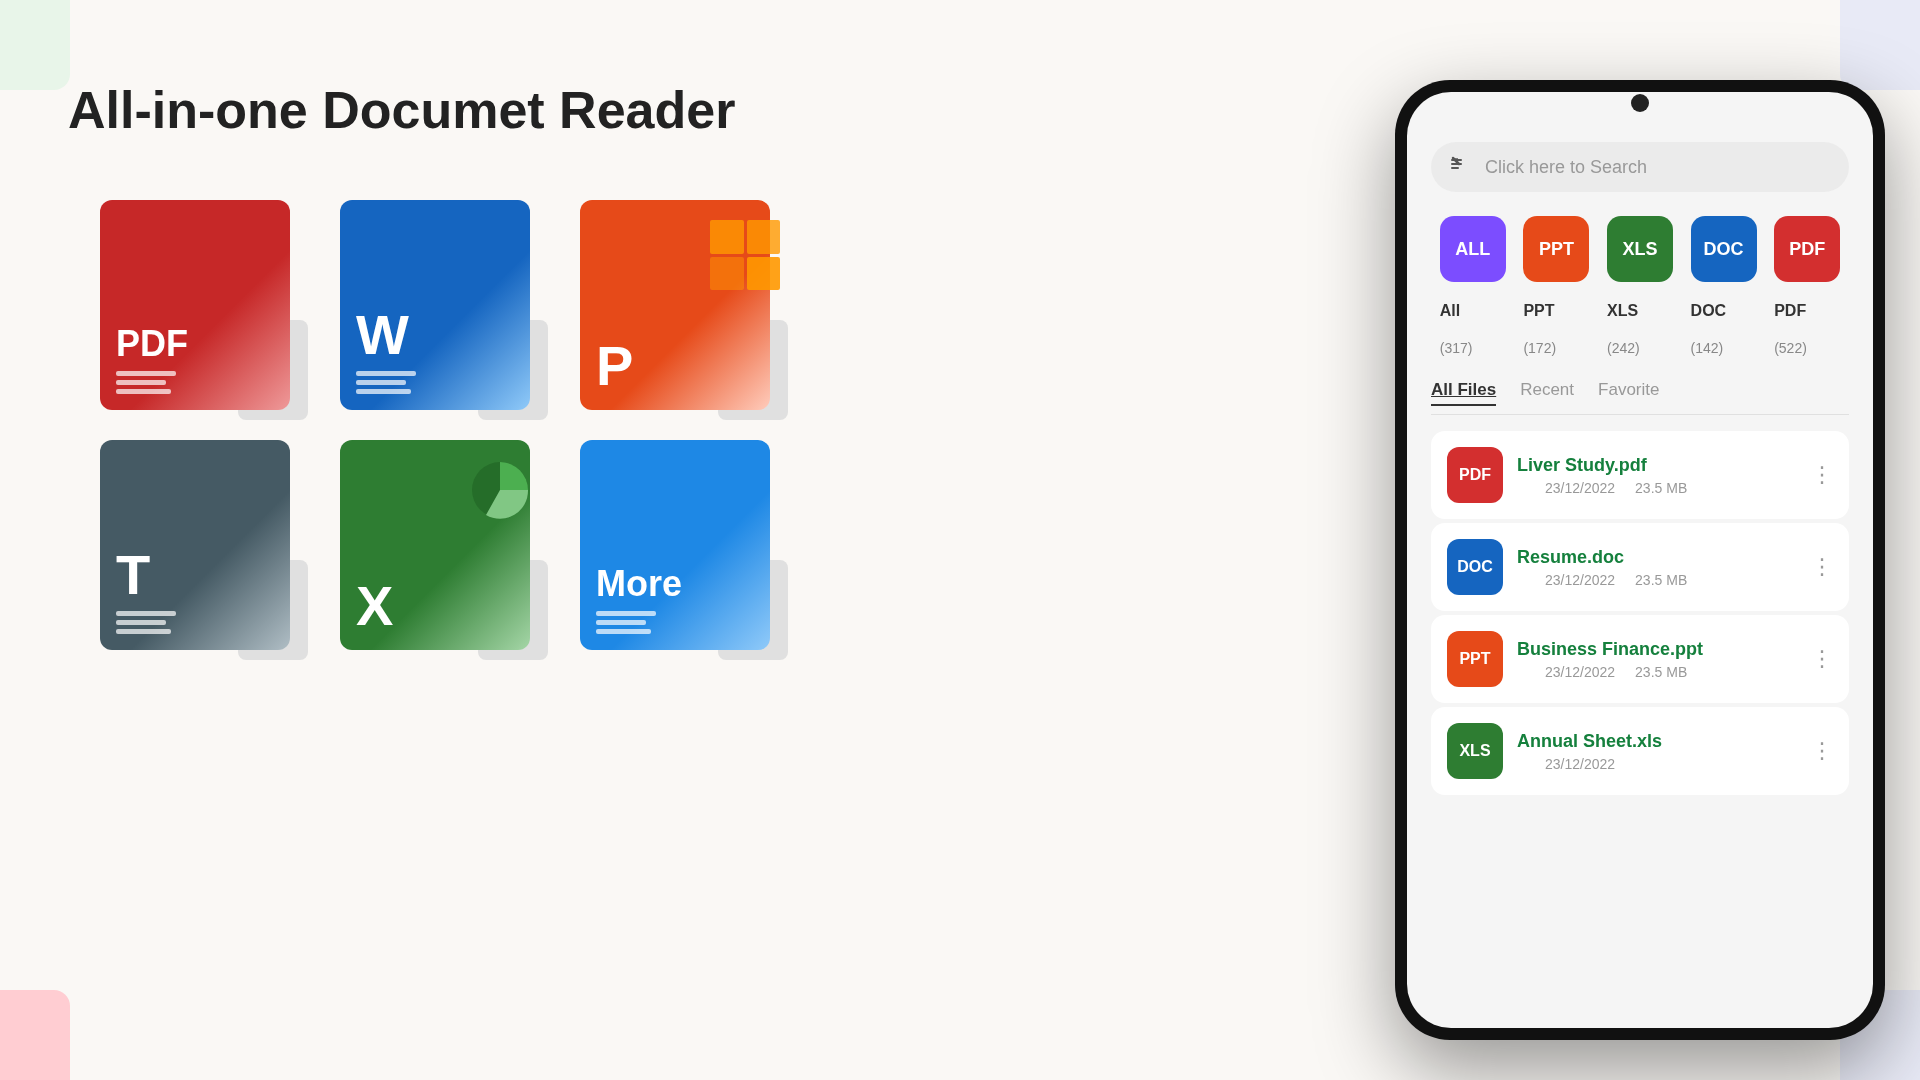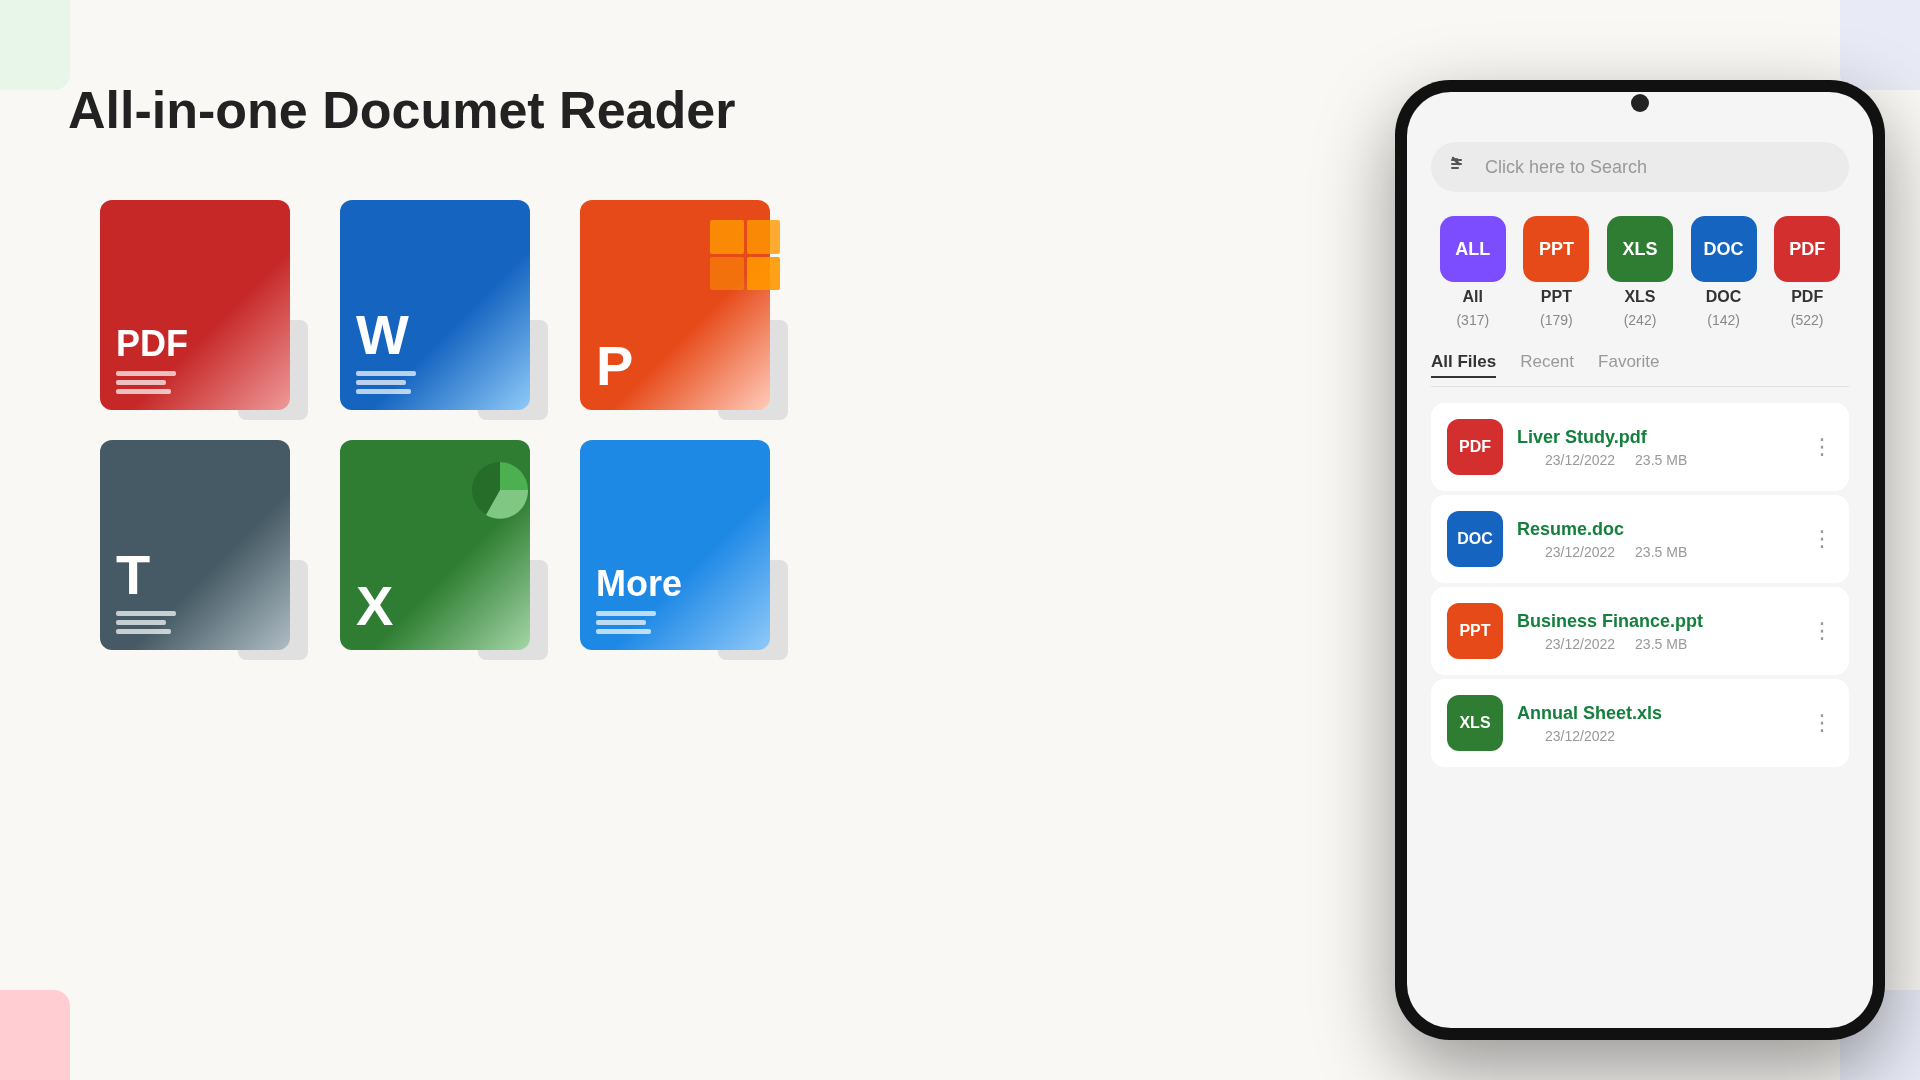--- a/index.html
+++ b/index.html
@@ -437,22 +437,21 @@
     
     .file-categories {
       display: flex;
       justify-content: space-around;
       margin-bottom: 24px;
     }
 
     .file-cat {
       display: flex;
       flex-direction: column;
-      align-items: center;
-      gap: 6px;
+      gap: 20px;
     }
 
     .file-cat-icon {
       width: 66px;
       height: 66px;
       border-radius: 14px;
       display: flex;
       align-items: center;
       justify-content: center;
       font-size: 18px;
@@ -490,20 +489,21 @@
       font-size: 17px;
       color: #999;
       padding-bottom: 4px;
       cursor: pointer;
     }
 
     .tab-item.active {
       color: #333;
       font-weight: 700;
       border-bottom: 2px solid #333;
+      text-decoration: underline;
     }
 
     
     .file-list {
       display: flex;
       flex-direction: column;
       gap: 4px;
     }
 
     .file-item {
@@ -664,21 +664,21 @@
 
         <div class="file-categories">
           <div class="file-cat">
             <div class="file-cat-icon cat-all">ALL</div>
             <span class="file-cat-name">All</span>
             <span class="file-cat-count">(317)</span>
           </div>
           <div class="file-cat">
             <div class="file-cat-icon cat-ppt">PPT</div>
             <span class="file-cat-name">PPT</span>
-            <span class="file-cat-count">(179)</span>
+            <span class="file-cat-count">(172)</span>
           </div>
           <div class="file-cat">
             <div class="file-cat-icon cat-xls">XLS</div>
             <span class="file-cat-name">XLS</span>
             <span class="file-cat-count">(242)</span>
           </div>
           <div class="file-cat">
             <div class="file-cat-icon cat-doc">DOC</div>
             <span class="file-cat-name">DOC</span>
             <span class="file-cat-count">(142)</span>

